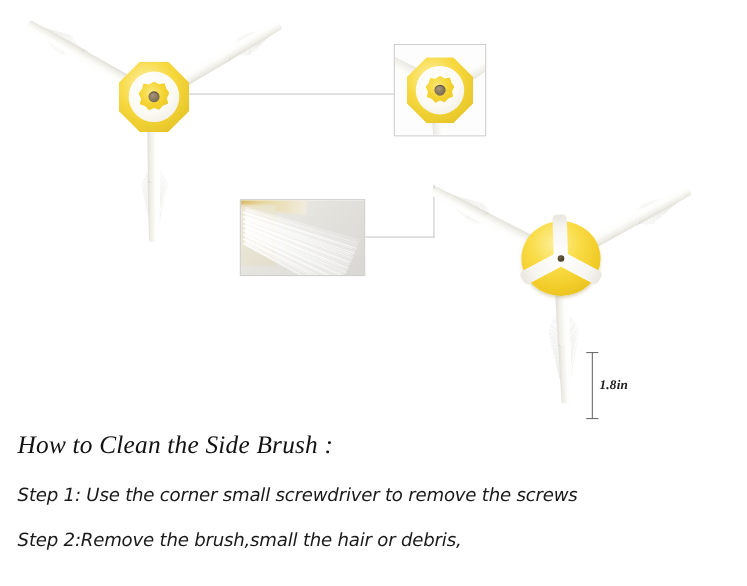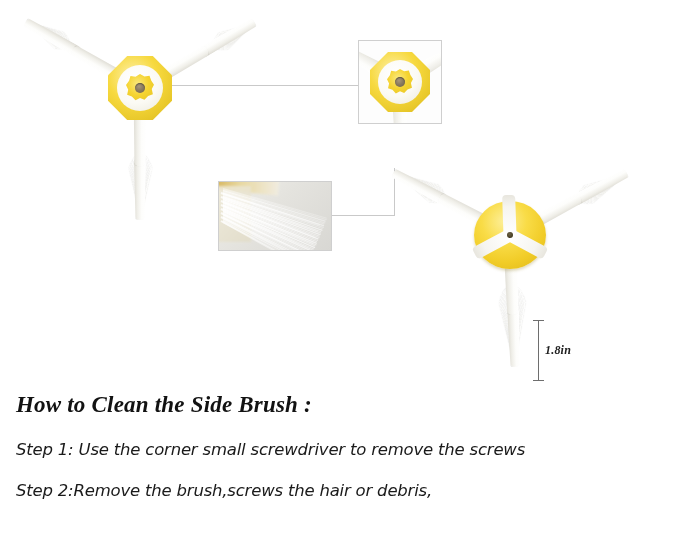--- a/index.html
+++ b/index.html
@@ -86,21 +86,21 @@
   .dim-label{
     position:absolute;font-family:"Liberation Serif", serif;
     font-style:italic;font-weight:bold;font-size:12px;color:#202020;
     white-space:nowrap;letter-spacing:.2px;
   }
 
   
   .heading{
     position:absolute;left:16px;top:392px;
     font-family:"Liberation Serif", serif;
-    font-weight:bold;font-style:italic;font-size:23px;color:#121212;
+    font-weight:normal;font-style:italic;font-size:23px;color:#121212;
     letter-spacing:.2px;white-space:nowrap;
   }
   .step{
     position:absolute;left:16px;
     font-family:"DejaVu Sans", sans-serif;
     font-style:italic;font-weight:normal;font-size:16.5px;color:#1a1a1a;
     white-space:nowrap;letter-spacing:-.2px;
   }
   #step1{top:440px;text-align:center;}
   #step2a{top:481px;}
@@ -407,15 +407,15 @@
       </div>
   </div>
 
   <div class="dim-line" style="left:538px;top:320px;height:61px;"></div>
   <div class="dim-cap" style="left:533px;top:320px;width:11px;"></div>
   <div class="dim-cap" style="left:533px;top:380px;width:11px;"></div>
   <div class="dim-label" style="left:545px;top:343px;">1.8in</div>
 
   <div class="heading">How to Clean the Side Brush :</div>
   <div class="step" id="step1">Step 1: Use the corner small screwdriver to remove the screws</div>
-  <div class="step" id="step2a">Step 2:Remove the brush,screws the hair or debris,</div>
+  <div class="step" id="step2a">Step 2:Remove the brush,small the hair or debris,</div>
 
 </div>
 
 </body></html>

